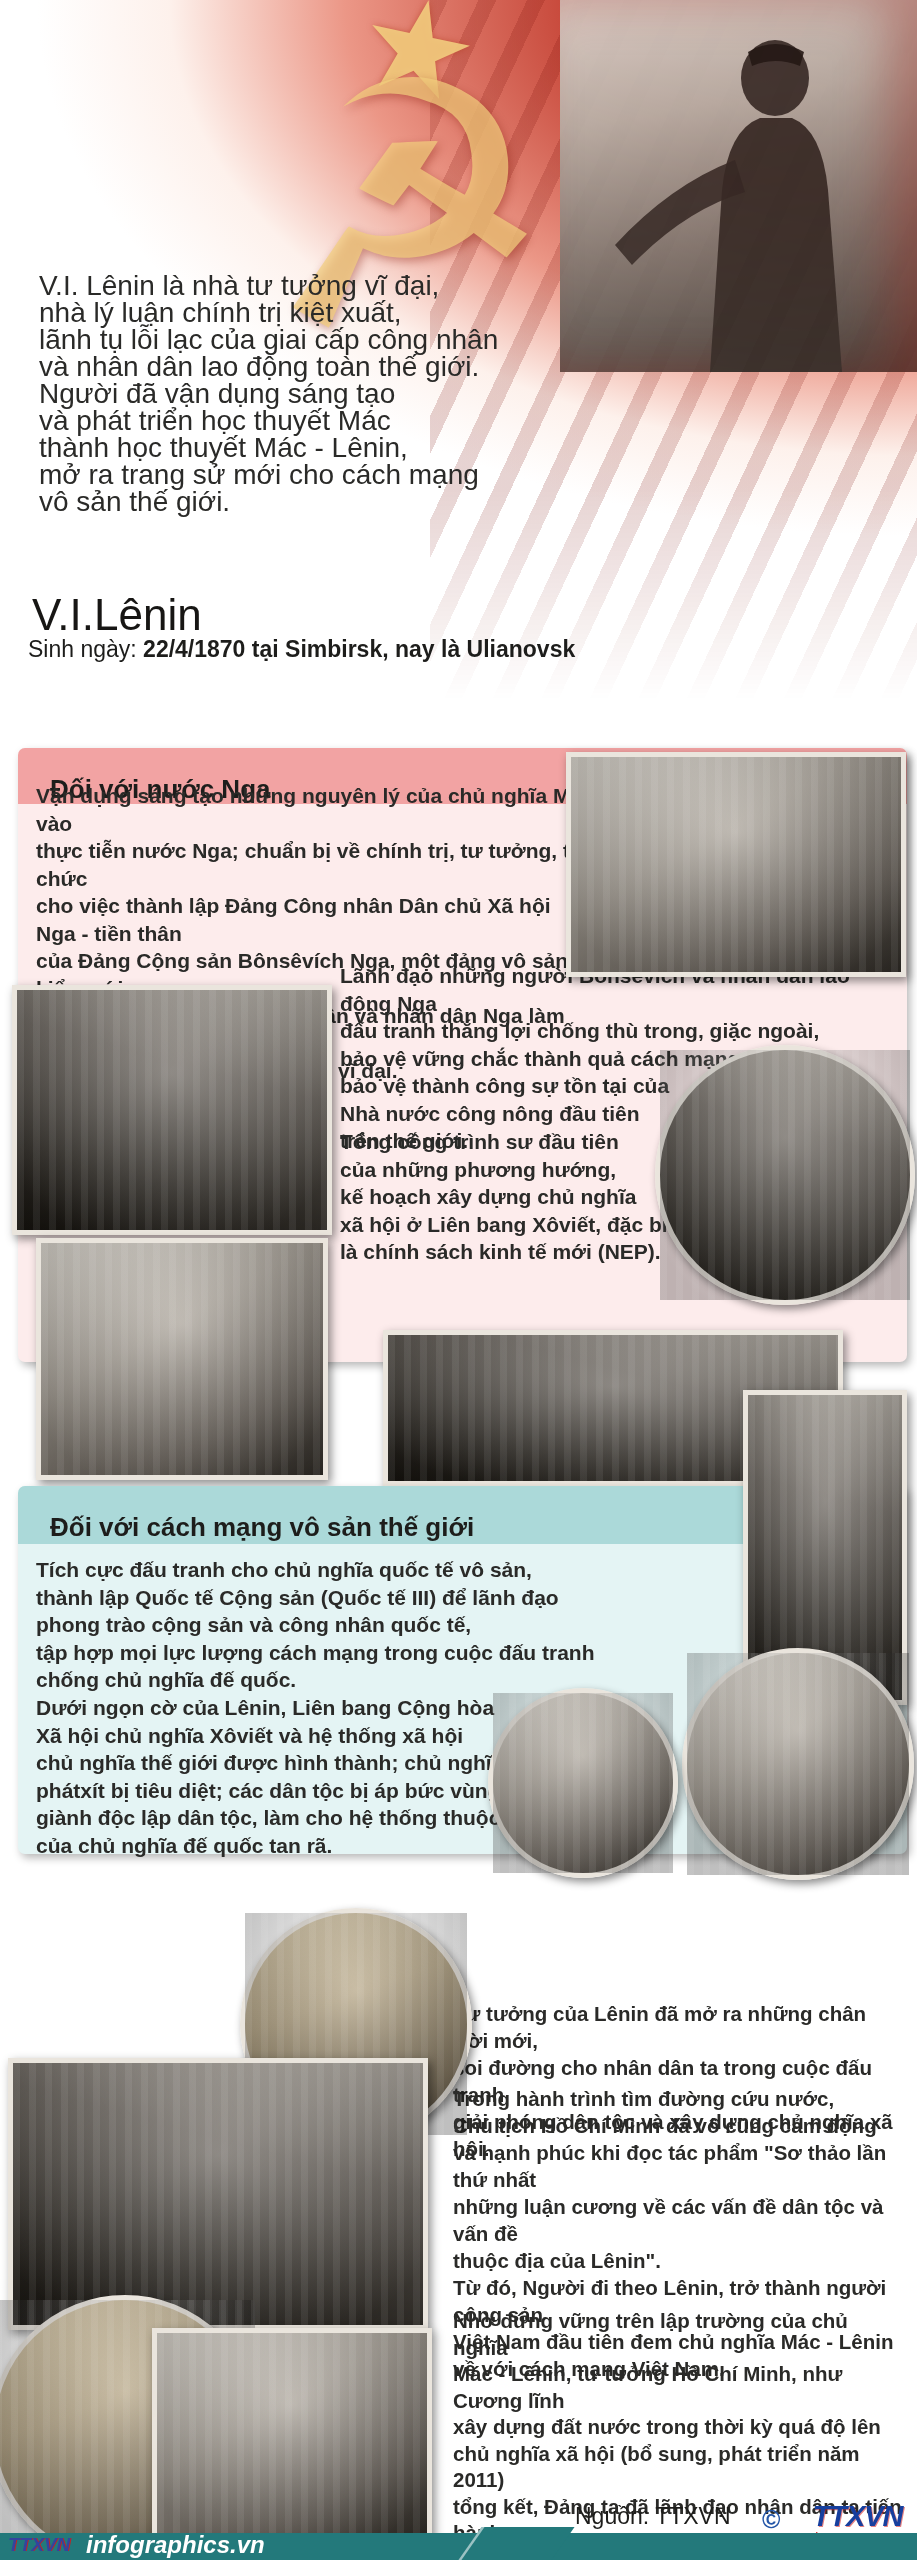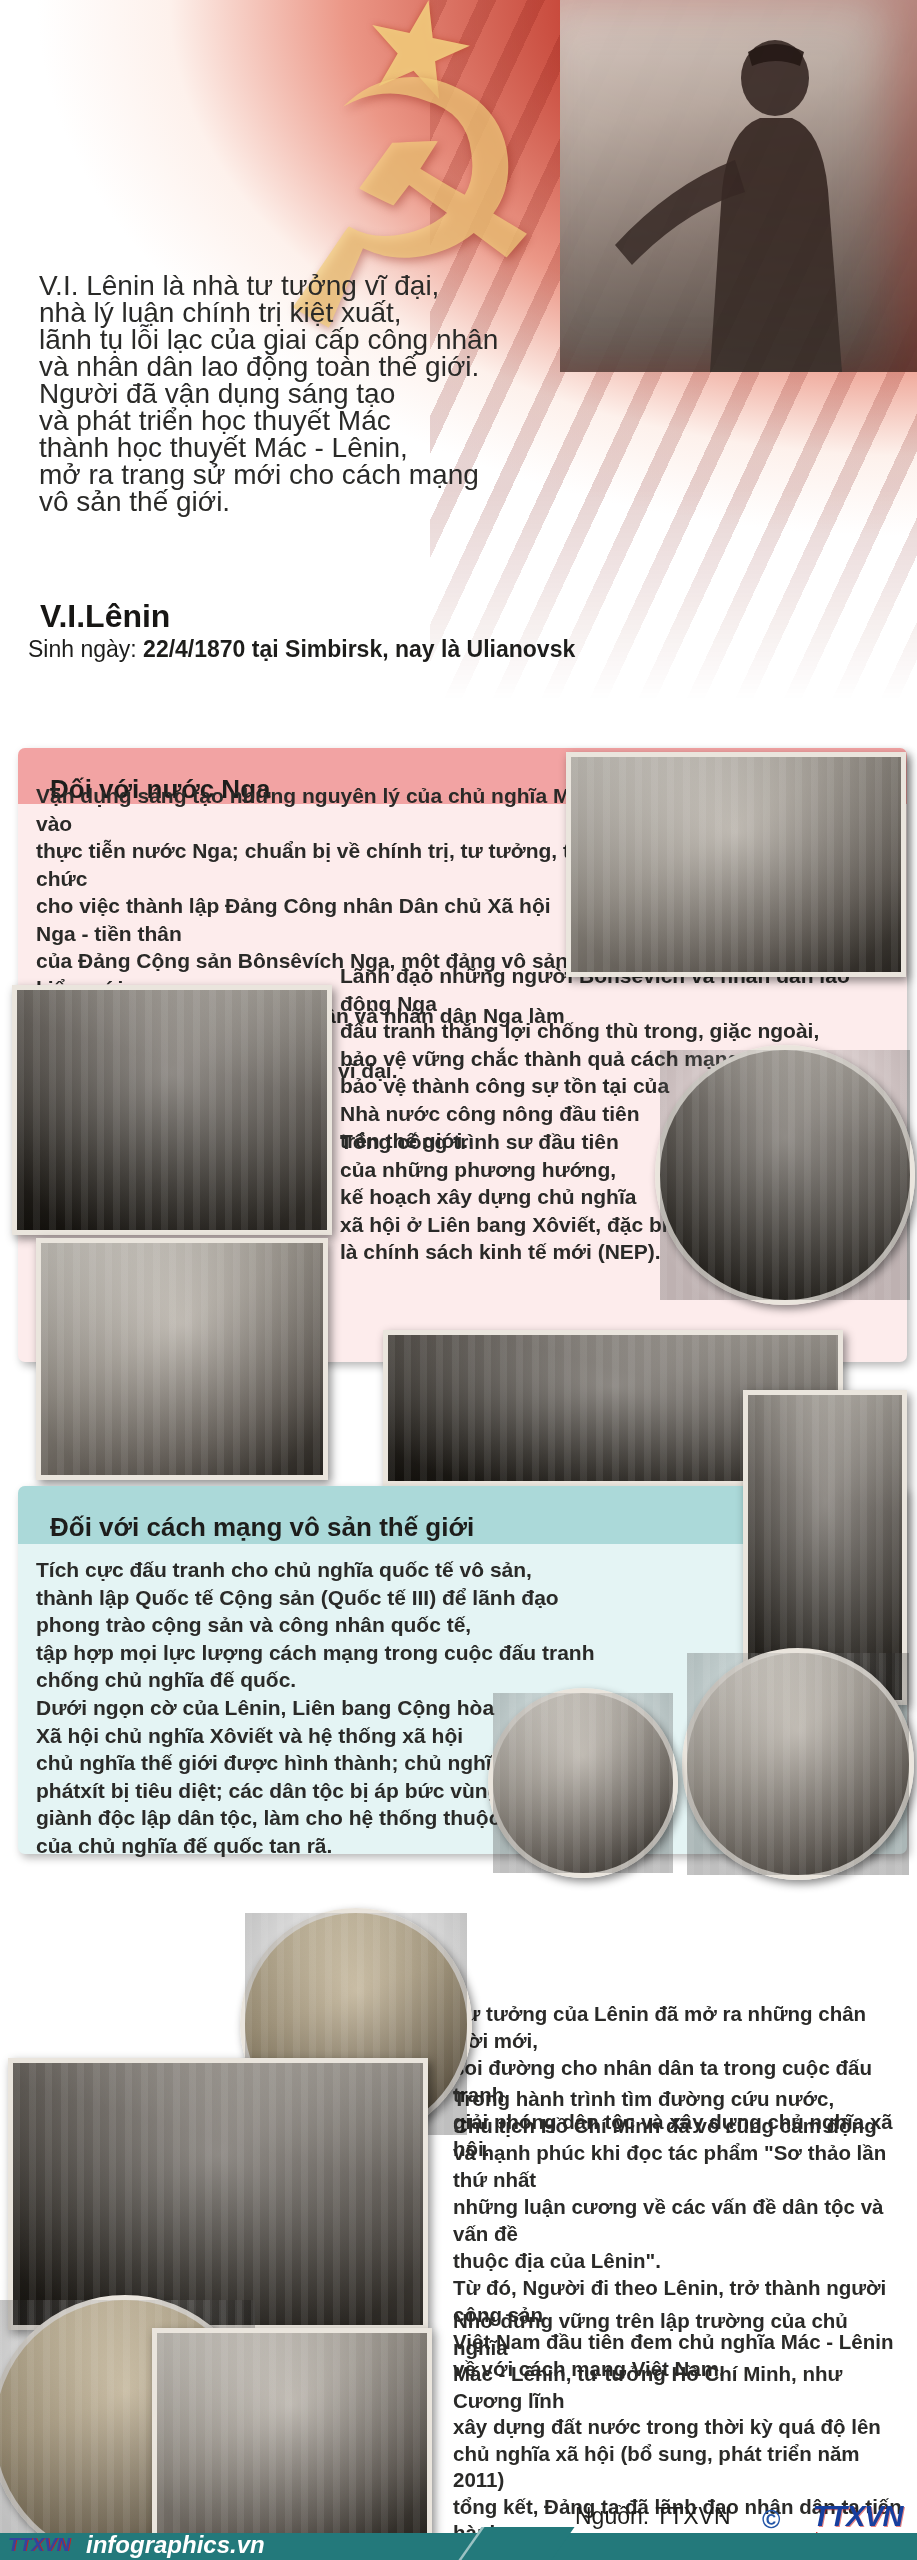--- a/index.html
+++ b/index.html
@@ -19,21 +19,21 @@
       box-shadow:-30px 0 50px rgba(150,30,20,.35) inset;opacity:.92;}
   .hero-photo svg{position:absolute;right:0;bottom:0;}
   .flag-star{position:absolute;left:360px;top:-28px;font-size:130px;color:rgba(244,212,130,.85);
       text-shadow:0 0 6px rgba(180,60,30,.6);transform:rotate(12deg);}
   .flag-hs{position:absolute;left:255px;top:40px;font-size:330px;line-height:1;
       color:rgba(243,207,126,.72);transform:rotate(-6deg);text-shadow:2px 4px 10px rgba(140,30,15,.4);}
   .title{position:absolute;left:25px;top:18px;width:520px;margin:0;font-size:42px;line-height:51px;
       font-weight:bold;letter-spacing:-.5px;white-space:pre-line;color:#171614;}
   .intro{position:absolute;left:39px;top:272px;width:470px;margin:0;font-size:28px;line-height:27px;
       white-space:pre-line;color:#2a2a28;}
-  .name{position:absolute;left:28px;top:586px;margin:12px;font-size:32px;font-weight:bold;color:#171614;}
+  .name{position:absolute;left:28px;top:586px;margin:4px;font-size:44px;font-weight:normal;color:#171614;}
   .dateline{position:absolute;left:28px;margin:0;font-size:23px;color:#1d1d1b;}
   .dateline b{font-weight:bold;}
 
   
   .panel{position:absolute;left:18px;width:889px;border-radius:7px;
       box-shadow:3px 4px 8px rgba(0,0,0,.28);}
   .band{position:absolute;left:0;top:0;width:100%;height:56px;border-radius:7px 7px 0 0;}
   .band h3{margin:12px;padding:14px 0 0 20px;font-size:26px;font-weight:bold;color:#1d1d1b;}
   .panel-russia{top:748px;height:614px;background:var(--russia_body,#fdecec);}
   .panel-russia .band{background:var(--russia_band,#f2a3a3);}

